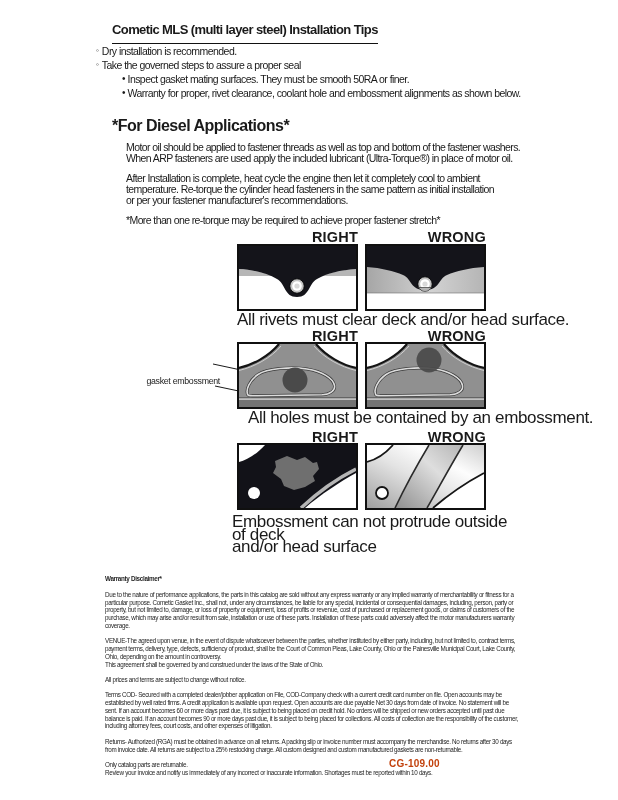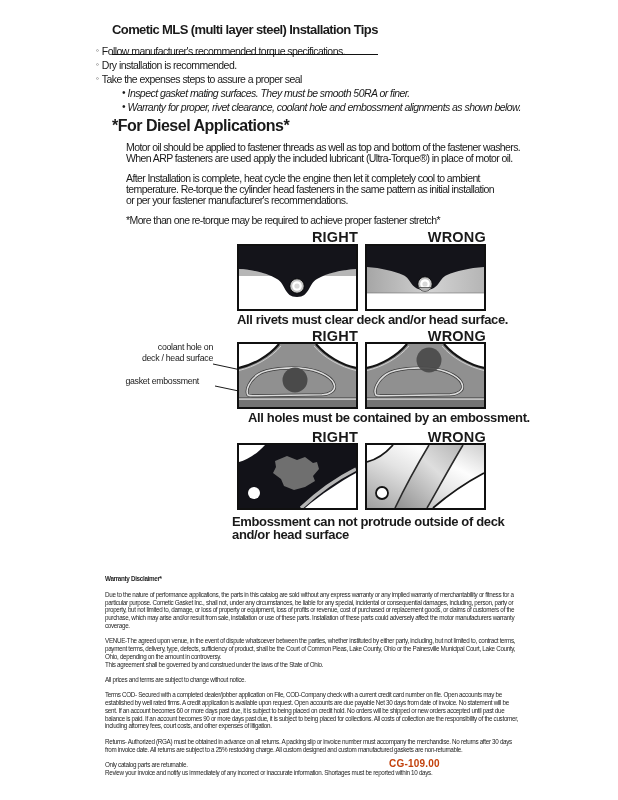--- a/index.html
+++ b/index.html
@@ -5,62 +5,61 @@
   html,body { margin:0; padding:0; background:#ffffff; }
   .page {
     position:relative; width:618px; height:800px; background:#ffffff;
     font-family:"Liberation Sans", sans-serif; color:#1a1a1a; overflow:hidden;
   }
 
   
   .title {
     position:absolute; left:112px; top:22px;
     font-size:13px; font-weight:bold; letter-spacing:-0.6px;
-    border-bottom:1.5px solid #111; padding-bottom:17px;
+    border-bottom:1.5px solid #111; padding-bottom:6px;
   }
 
   
   .bullets { position:absolute; left:96px; top:44px; width:445px; font-size:10.5px; letter-spacing:-0.55px; }
   .bullet { line-height:13.6px; white-space:nowrap; }
   .bullet .mk { font-size:8px; vertical-align:1.5px; margin-right:3px; letter-spacing:0; }
-  .bullet.sub { padding-left:26px;font-style:italic; }
+  .bullet.sub { padding-left:26px; }
   .bullet.sub .mk { font-size:10px; vertical-align:0.5px; margin-right:2px; }
 
   
   .diesel { position:absolute; left:112px; top:117px; width:445px; font-size:10.5px; letter-spacing:-0.6px; }
   .diesel h2 { font-size:16px; letter-spacing:-0.5px; margin:0 0 7px 0; }
   .diesel p { margin:0 0 9px 14px; line-height:11px; white-space:pre-line; }
 
   
   .dg-label { position:absolute; width:121px; text-align:right; font-size:14.5px; font-weight:700; letter-spacing:0.2px; }
   .dg-panel { position:absolute; width:121px; height:67px; border:2px solid #101010; box-sizing:border-box; background:#fff; }
   .dg-panel svg { display:block; width:100%; height:100%; }
-  .dg-caption { position:absolute; font-size:13px; font-weight:700; letter-spacing:-0.35px; line-height:12.5px; white-space:pre-line; }
+  .dg-caption { position:absolute; font-size:17px; font-weight:400; letter-spacing:-0.35px; line-height:12.5px; white-space:pre-line; }
 
   .ann { position:absolute; text-align:right; font-size:8.8px; letter-spacing:-0.3px; line-height:10.8px; white-space:pre-line; font-weight:500; }
   .ann-lines { position:absolute; left:115px; top:340px; width:190px; height:60px; }
 
   
   .disclaimer { position:absolute; left:105px; top:575px; width:414px; font-size:6.3px; letter-spacing:-0.32px; line-height:7.8px; color:#1f1f1f; }
   .disclaimer .dh { font-weight:bold; margin:0 0 8px 0; }
   .disclaimer p { margin:0 0 7.5px 0; white-space:pre-line; }
 
   .footer-code { position:absolute; left:389px; top:758px; font-size:10px; letter-spacing:0.2px; color:#c2410c;font-weight:bold; }
 </style>
 </head>
 <body>
 
 <div class="page">
 
   <div class="title">Cometic MLS (multi layer steel) Installation Tips</div>
 
   <div class="bullets">
-    <div class="bullet"><span class="mk">◦</span><span>Follow manufacturer's recommended torque specifications.</span></div>
     <div class="bullet"><span class="mk">◦</span><span>Dry installation is recommended.</span></div>
-    <div class="bullet"><span class="mk">◦</span><span>Take the expenses steps to assure a proper seal</span></div>
+    <div class="bullet"><span class="mk">◦</span><span>Take the governed steps to assure a proper seal</span></div>
     <div class="bullet sub"><span class="mk">•</span><span>Inspect gasket mating surfaces.  They must be smooth 50RA or finer.</span></div>
     <div class="bullet sub"><span class="mk">•</span><span>Warranty for proper, rivet clearance, coolant hole and embossment alignments as shown below.</span></div>
   </div>
 
   <div class="diesel">
     <h2>*For Diesel Applications*</h2>
     <p>Motor oil should be applied to fastener threads as well as top and bottom of the fastener washers.
 When ARP fasteners are used apply the included lubricant (Ultra-Torque®) in place of motor oil.</p>
     <p>After Installation is complete, heat cycle the engine then let it completely cool to ambient
 temperature. Re-torque the cylinder head fasteners in the same pattern as initial installation
@@ -105,23 +104,21 @@
       <rect x="50" y="41.5" width="16" height="6" fill="#b0b0b0" opacity="0.9" clip-path="url(#c2)"></rect>
       <line x1="50.8" y1="41.5" x2="65.2" y2="41.5" stroke="#333" stroke-width="0.7"></line>
     </svg>
   </div>
 
   <div class="dg-caption" style="left:237px; top:314px;">All rivets must clear deck and/or head surface.</div>
 
   <div class="dg-label" style="left:237px; top:328px;">RIGHT</div>
   <div class="dg-label" style="left:365px; top:328px;">WRONG</div>
 
-  <div class="ann" style="left:115px; top:342px; width:98px;">coolant hole on
-deck / head surface</div>
-  <div class="ann" style="left:99px; top:376px; width:100px;">gasket embossment</div>
+  <div class="ann" style="left:120px; top:376px; width:100px;">gasket embossment</div>
 
   <svg class="ann-lines" viewBox="0 0 190 60">
     <line x1="98" y1="24" x2="182" y2="42" stroke="#1a1a1a" stroke-width="1"></line>
     <line x1="100" y1="46" x2="138" y2="54" stroke="#1a1a1a" stroke-width="1"></line>
   </svg>
 
   <div class="dg-panel" style="left:237px; top:342px;">
     <svg viewBox="0 0 117 63" preserveAspectRatio="none">
       <rect x="0" y="0" width="117" height="63" fill="#909090"></rect>
       <rect x="0" y="56" width="117" height="7" fill="#747474"></rect>

